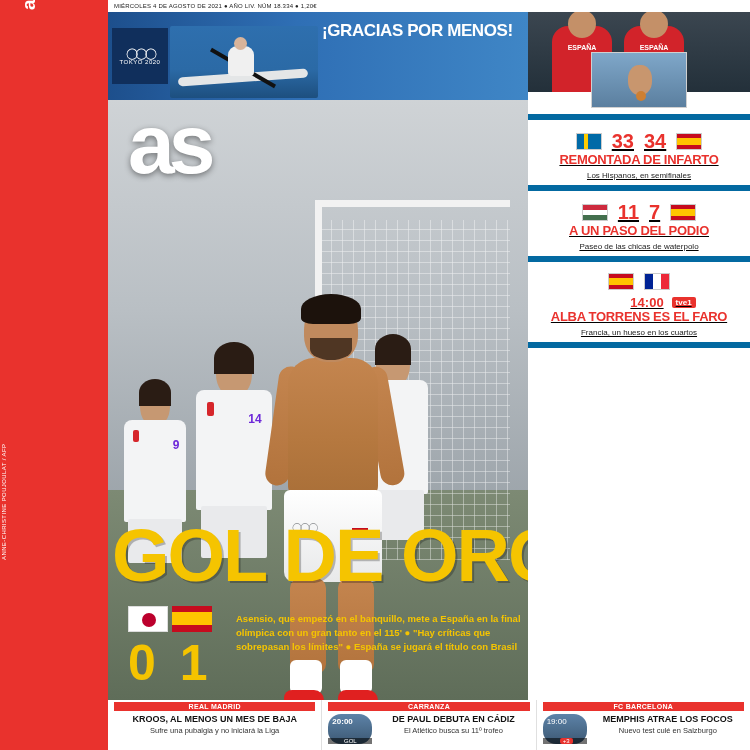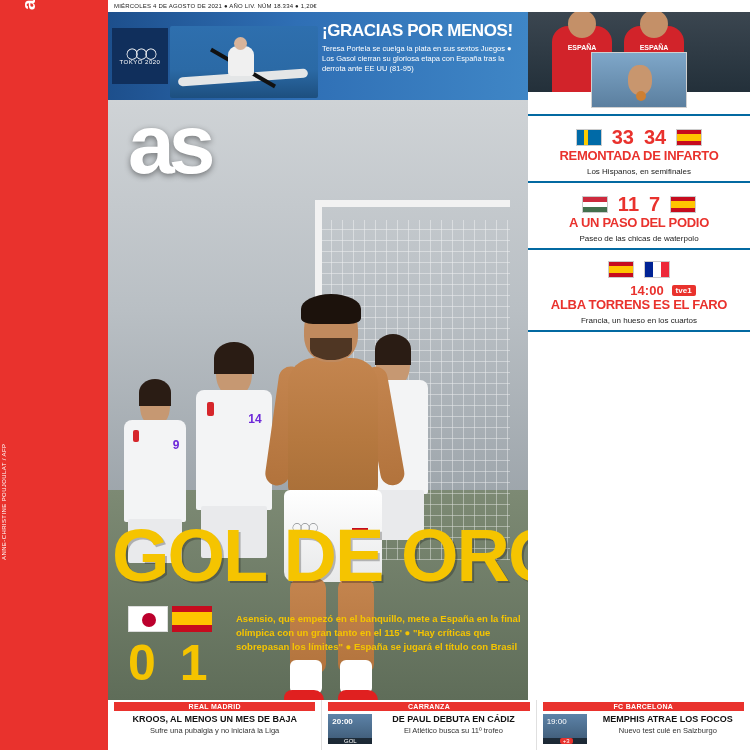--- a/index.html
+++ b/index.html
@@ -237,21 +237,21 @@
   .rail-photo .p.a { left: 24px; }
   .rail-photo .p.b { left: 96px; }
   .rail-photo .p .h {
     position: absolute; left: 16px; top: -16px; width: 28px; height: 28px;
     background: #c49068; border-radius: 50%;
   }
   .rail-photo .p .t {
     position: absolute; left: 10px; top: 18px; width: 40px; text-align: center;
     color: #fff; font-size: 7px; font-weight: bold;
   }
-  .rail-block { padding: 6px 10px 4px 10px; border-bottom: 2px solid #0369a1; }
+  .rail-block { padding: 6px 10px 4px 10px; border-bottom: 6px solid #0369a1; text-decoration: underline; }
   .rail-h {
     color: #e9322d; font-weight: bold; font-size: 13px; line-height: 14px;
     text-align: center; letter-spacing: -0.3px;
   }
   .rail-s {
     color: #222; font-size: 8px; line-height: 11px; text-align: center; margin-top: 3px;
   }
   .rail-img {
     margin: 6px auto 2px auto; width: 96px; height: 56px;
     background: linear-gradient(180deg,#7fa7c9 0%,#5b7f9f 100%);
@@ -298,21 +298,21 @@
   }
   .bhead {
     font-size: 9px; font-weight: bold; color: #111; line-height: 10px; text-align: center;
   }
   .bsub {
     font-size: 7.5px; color: #333; line-height: 9px; text-align: center; margin-top: 2px;
   }
   .bwith { display: flex; gap: 5px; align-items: flex-start; }
   .bthumb {
     width: 44px; height: 30px; background: linear-gradient(180deg,#5d83a8,#3c5873);
-    flex: 0 0 44px; position: relative;
+    flex: 0 0 44px; position: relative; border-radius: 13px;
   }
   .bthumb .tag {
     position: absolute; left: 0; bottom: 0; width: 100%;
     background: rgba(0,0,0,.55); color: #fff; font-size: 6px; text-align: center;
   }
   .bbadge {
     display: inline-block; background: #e9322d; color: #fff;
     font-size: 6px; padding: 0 3px; border-radius: 2px; margin-left: 3px;
   }
 </style>
@@ -334,21 +334,20 @@
       <div>TOKYO 2020</div>
     </div>
     <div class="kayak">
       <div class="boat"></div>
       <div class="paddle"></div>
       <div class="athlete"></div>
       <div class="head"></div>
     </div>
     <div class="banner-text">
       <div class="banner-head">¡GRACIAS POR MENOS!</div>
-      <div class="banner-sub">Teresa Portela se cuelga la plata en sus sextos Juegos ● Los Gasol cierran su gloriosa etapa con España tras la derrota ante EE UU (81-95)</div>
     </div>
   </div>
 
   <div class="photo">
     <div class="pitch"></div>
     <div class="goalnet"></div>
     <div class="goalpost"></div>
     <div class="crossbar"></div>
 
     <div class="pl pl1">

